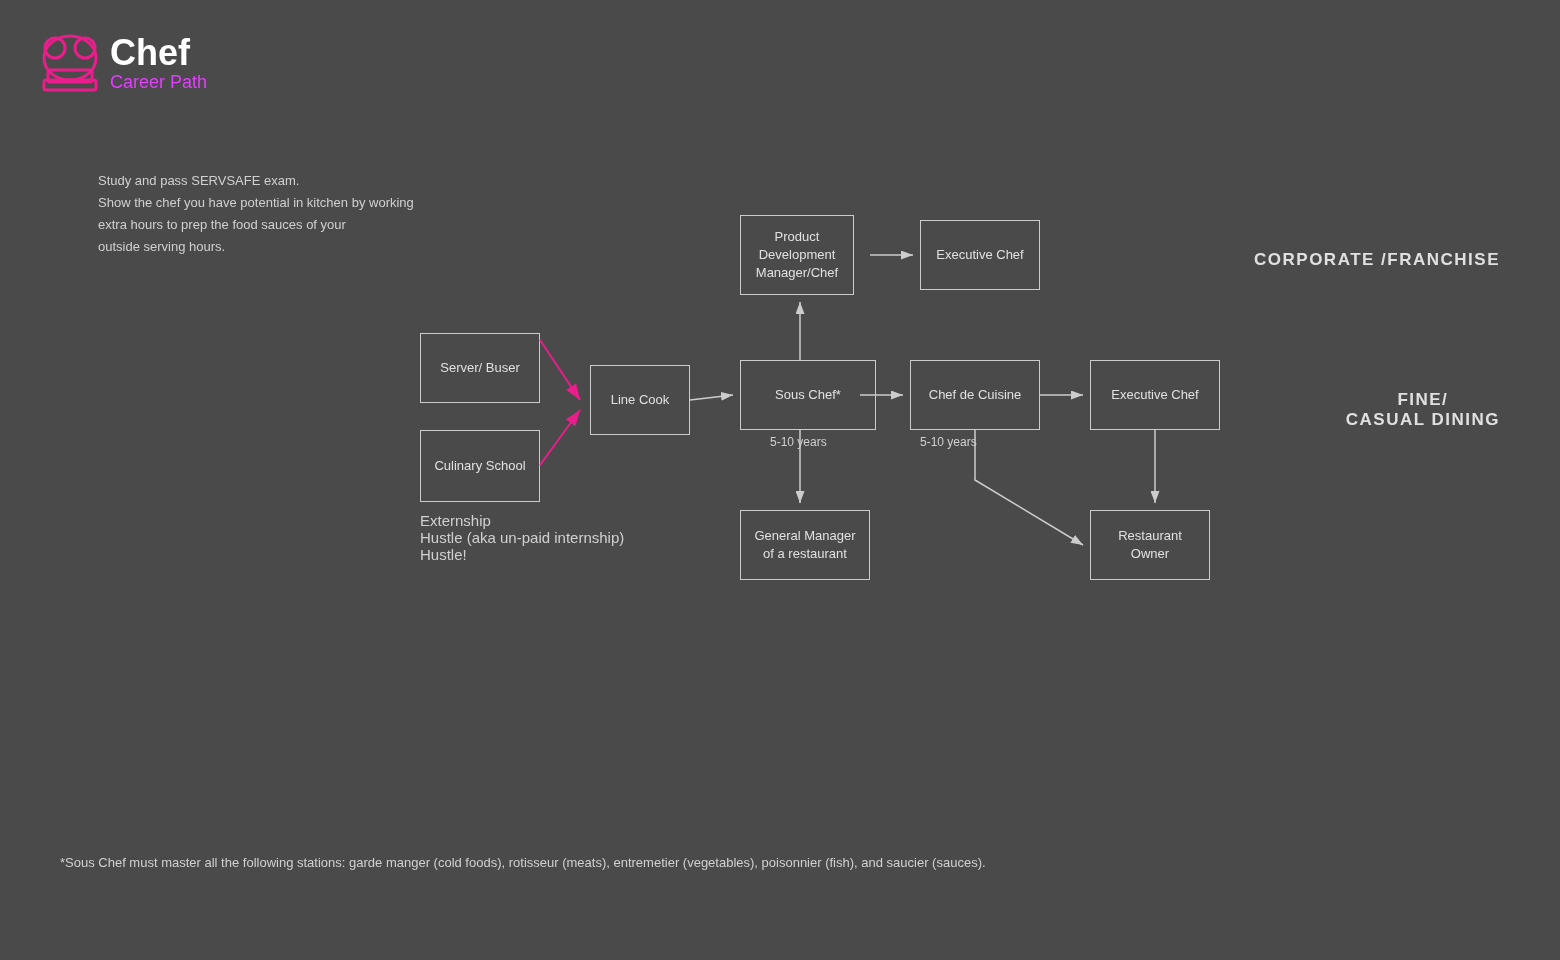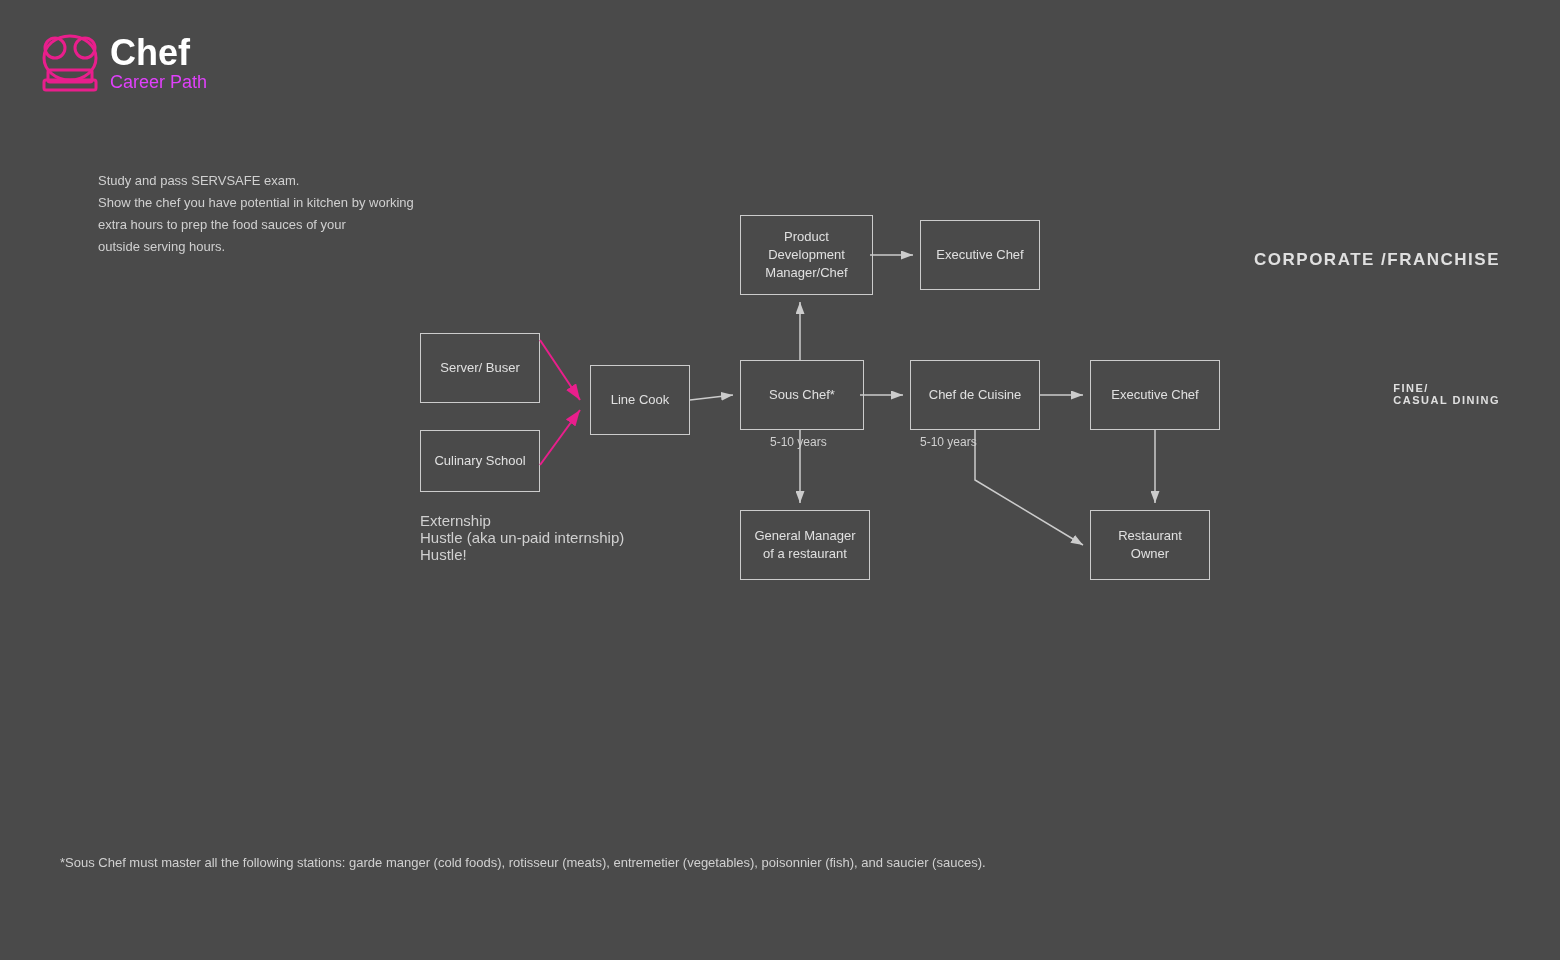--- a/index.html
+++ b/index.html
@@ -120,42 +120,42 @@
   <div>Show the chef you have potential in kitchen by working</div>
   <div>extra hours to prep the food sauces of your</div>
   <div>outside serving hours.</div>
 </div>
 
 <div class="box" style="left:420px; top:305px; width:120px; height:70px;margin-top:28px;">
   <span>Server/
 Buser</span>
 </div>
 
-<div class="box" style="left:420px; top:430px; width:120px; height:62px;">
+<div class="box" style="left:420px; top:430px; width:120px; height:72px;">
   <span>Culinary
 School</span>
 </div>
 
 <div class="box" style="left:590px; top:365px; width:100px; height:70px;">
   <span>Line
 Cook</span>
 </div>
 
-<div class="box" style="left:740px; top:215px; width:133px; height:80px;">
+<div class="box" style="left:740px; top:215px; width:114px; height:80px;">
   <span>Product
 Development
 Manager/Chef</span>
 </div>
 
 <div class="box" style="left:920px; top:220px; width:120px; height:70px;">
   <span>Executive
 Chef</span>
 </div>
 
-<div class="box" style="left:740px; top:360px; width:124px; height:70px;">
+<div class="box" style="left:740px; top:360px; width:136px; height:70px;">
   <span>Sous Chef*</span>
 </div>
 
 <div class="box" style="left:910px; top:360px; width:130px; height:70px;">
   <span>Chef de Cuisine</span>
 </div>
 
 <div class="box" style="left:1090px; top:360px; width:130px; height:70px;">
   <span>Executive Chef</span>
 </div>
@@ -174,21 +174,21 @@
 <div class="year-label" style="left:920px; top:435px;">5-10 years</div>
 
 <div style="position:absolute; left:420px; top:512px; font-size:15px; color:#d0d0d0;">
   <div>Externship</div>
   <div>Hustle (aka un-paid internship)</div>
   <div>Hustle!</div>
 </div>
 
 <div class="right-label" style="right:60px; top:250px; font-size:17px; letter-spacing:1.5px;">CORPORATE /FRANCHISE</div>
 
-<div class="right-label" style="right:60px; top:370px; font-size:11px; letter-spacing:1.5px; text-align:left; white-space:pre-line;">
+<div class="right-label" style="right:60px; top:370px; font-size:17px; letter-spacing:1.5px; text-align:center; white-space:pre-line;">
   <span>FINE/
 CASUAL DINING</span>
 </div>
 
 <svg style="position:absolute; top:0; left:0; width:1560px; height:960px; pointer-events:none;" viewBox="0 0 1560 960">
   <defs>
     <marker id="arrowhead" markerWidth="8" markerHeight="6" refX="8" refY="3" orient="auto">
       <polygon points="0 0, 8 3, 0 6" fill="#ccc"></polygon>
     </marker>
     <marker id="arrowhead-pink" markerWidth="8" markerHeight="6" refX="8" refY="3" orient="auto">

